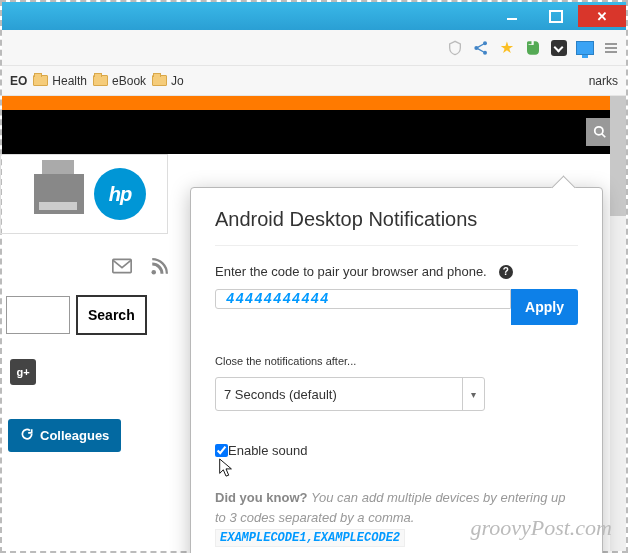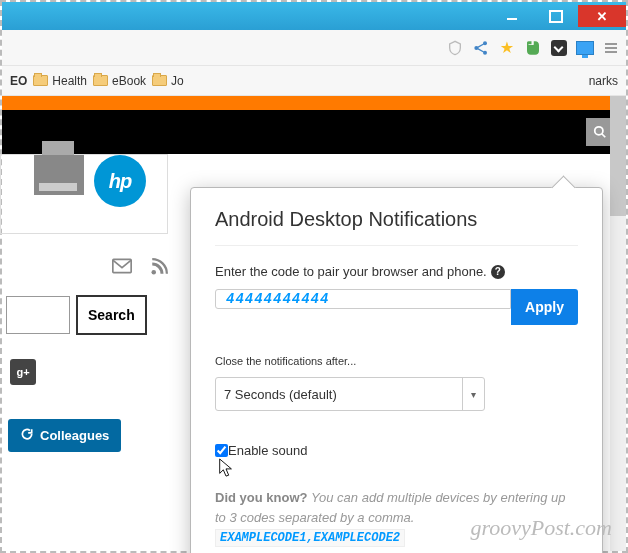--- a/index.html
+++ b/index.html
@@ -35,21 +35,21 @@
 
 .page { position:relative; height: calc(553px - 28px - 36px - 30px - 4px); background:#fff; }
 
 .orange-bar { height:14px; background:#ff7a00; position:relative;}
 .black-bar { height:44px; background:#000; display:flex; justify-content:flex-end; align-items:center; padding-right:12px; gap:8px;}
 .search-gray { width:28px; height:28px; background:#999; color:#fff; display:flex;align-items:center;justify-content:center; font-size:14px; border-radius:0;}
 .scroll-vert { position:absolute; right:0; top:0; width:16px; height:100%; background:#f0f0f0; }
 .scroll-thumb { width:16px; height:120px; background:#c8c8c8; margin-top:0;}
 
 .content-left { position:absolute; left:0; top:58px; width:180px; }
-.ad-box { width:168px; height:80px; border:1px solid #ddd; margin-left:-2px; display:flex; justify-content:center; margin-bottom:12px; padding-left:8px; gap:10px;}
+.ad-box { width:168px; height:80px; border:1px solid #ddd; margin-left:-2px; display:flex; align-items:center; justify-content:center; margin-bottom:12px; padding-left:8px; gap:10px;}
 .printer { width:50px; height:40px; background:#888; position:relative; margin-left:4px;}
 .printer::before{content:"";position:absolute;top:-14px;left:8px;width:32px;height:14px;background:#aaa;}
 .printer::after{content:"";position:absolute;bottom:4px;left:5px;width:38px;height:8px;background:#ccc;}
 .hp-logo { width:52px; height:52px; border-radius:50%; background:#0096d6; color:#fff; display:flex; align-items:center; justify-content:center; font-style:italic; font-weight:bold; font-size:20px; font-family:Arial; letter-spacing:-1px;}
 
 .icons-row { display:flex; gap:18px; padding:12px 8px 14px; color:#666; font-size:18px; justify-content:flex-end; padding-right:14px;}
 
 .search-row { display:flex; gap:6px; padding:0 0 0 4px; align-items:center; margin-bottom:24px;}
 .search-in { height:38px; border:1px solid #999; width:64px; padding:0 6px; font-family:monospace; font-size:13px;}
 .search-btn { height:40px; border:2px solid #333; background:#fff; padding:0 10px; font-weight:bold; font-size:14px; font-family:Arial;}
@@ -57,21 +57,21 @@
 .gplus { width:26px; height:26px; background:#444; border-radius:3px; color:#fff; display:flex; align-items:center; justify-content:center; font-size:11px; font-weight:bold; margin-left:8px; margin-bottom:34px;}
 
 .colleagues { display:inline-flex; align-items:center; gap:6px; background:#0369a1; color:#fff; font-weight:bold; padding:8px 12px; border-radius:3px; font-size:13px; margin-left:6px;}
 .refresh-ic { font-size:14px;}
 
 
 .popup { position:absolute; top:91px; left:188px; width:413px; height:440px; background:#fff; border:1px solid #b8b8b8; border-radius:4px; box-shadow: 0 4px 20px rgba(0,0,0,0.25); padding:20px 24px;}
 .popup::before { content:""; position:absolute; top:-9px; right:30px; width:16px; height:16px; background:#fff; border-left:1px solid #b8b8b8; border-top:1px solid #b8b8b8; transform:rotate(45deg);}
 .popup h1 { font-size:20px; font-weight:normal; color:#333; font-family:'Segoe UI',Arial; margin-bottom:14px;}
 .popup hr { border:none; border-top:1px solid #eee; margin-bottom:18px;}
-.pair-label { font-size:13px; color:#333; margin-bottom:10px; display:flex; align-items:center; gap:4px;}
+.pair-label { font-size:13px; color:#333; margin-bottom:10px; display:flex; align-items:center; gap:12px;}
 .help-ic { display:inline-block; width:14px; height:14px; border-radius:50%; background:#333; color:#fff; font-size:10px; text-align:center; line-height:14px; font-weight:bold;}
 .pair-row { display:flex; margin-bottom:30px;}
 .pair-input { flex:1; height:20px; border:1px solid #ccc; border-radius:3px 0 0 3px; padding:0 10px; font-family:'Courier New',monospace; font-size:14px; color:#0099ff; font-style:italic; font-weight:bold; letter-spacing:1px;}
 .apply-btn { height:36px; background:#0d80e8; color:#fff; border:none; border-radius:0 3px 3px 0; padding:0 14px; font-size:14px; font-weight:bold;}
 .close-label { font-size:11px; color:#333; margin-bottom:10px;}
 .select-row { margin-bottom:32px;}
 .select-box { width:270px; height:34px; border:1px solid #ccc; border-radius:3px; padding:9px 8px; font-size:13px; color:#333; position:relative; display:flex; align-items:center; background:#fff;}
 .select-arrow { position:absolute; right:0; top:0; width:22px; height:32px; border-left:1px solid #ccc; display:flex; align-items:center; justify-content:center; font-size:10px; color:#666;}
 .check-row { display:flex; align-items:center; gap:0; font-size:13px; color:#333; margin-bottom:30px; position:relative;}
 .cursor { position:absolute; left:2px; top:14px; font-size:16px; pointer-events:none;}

